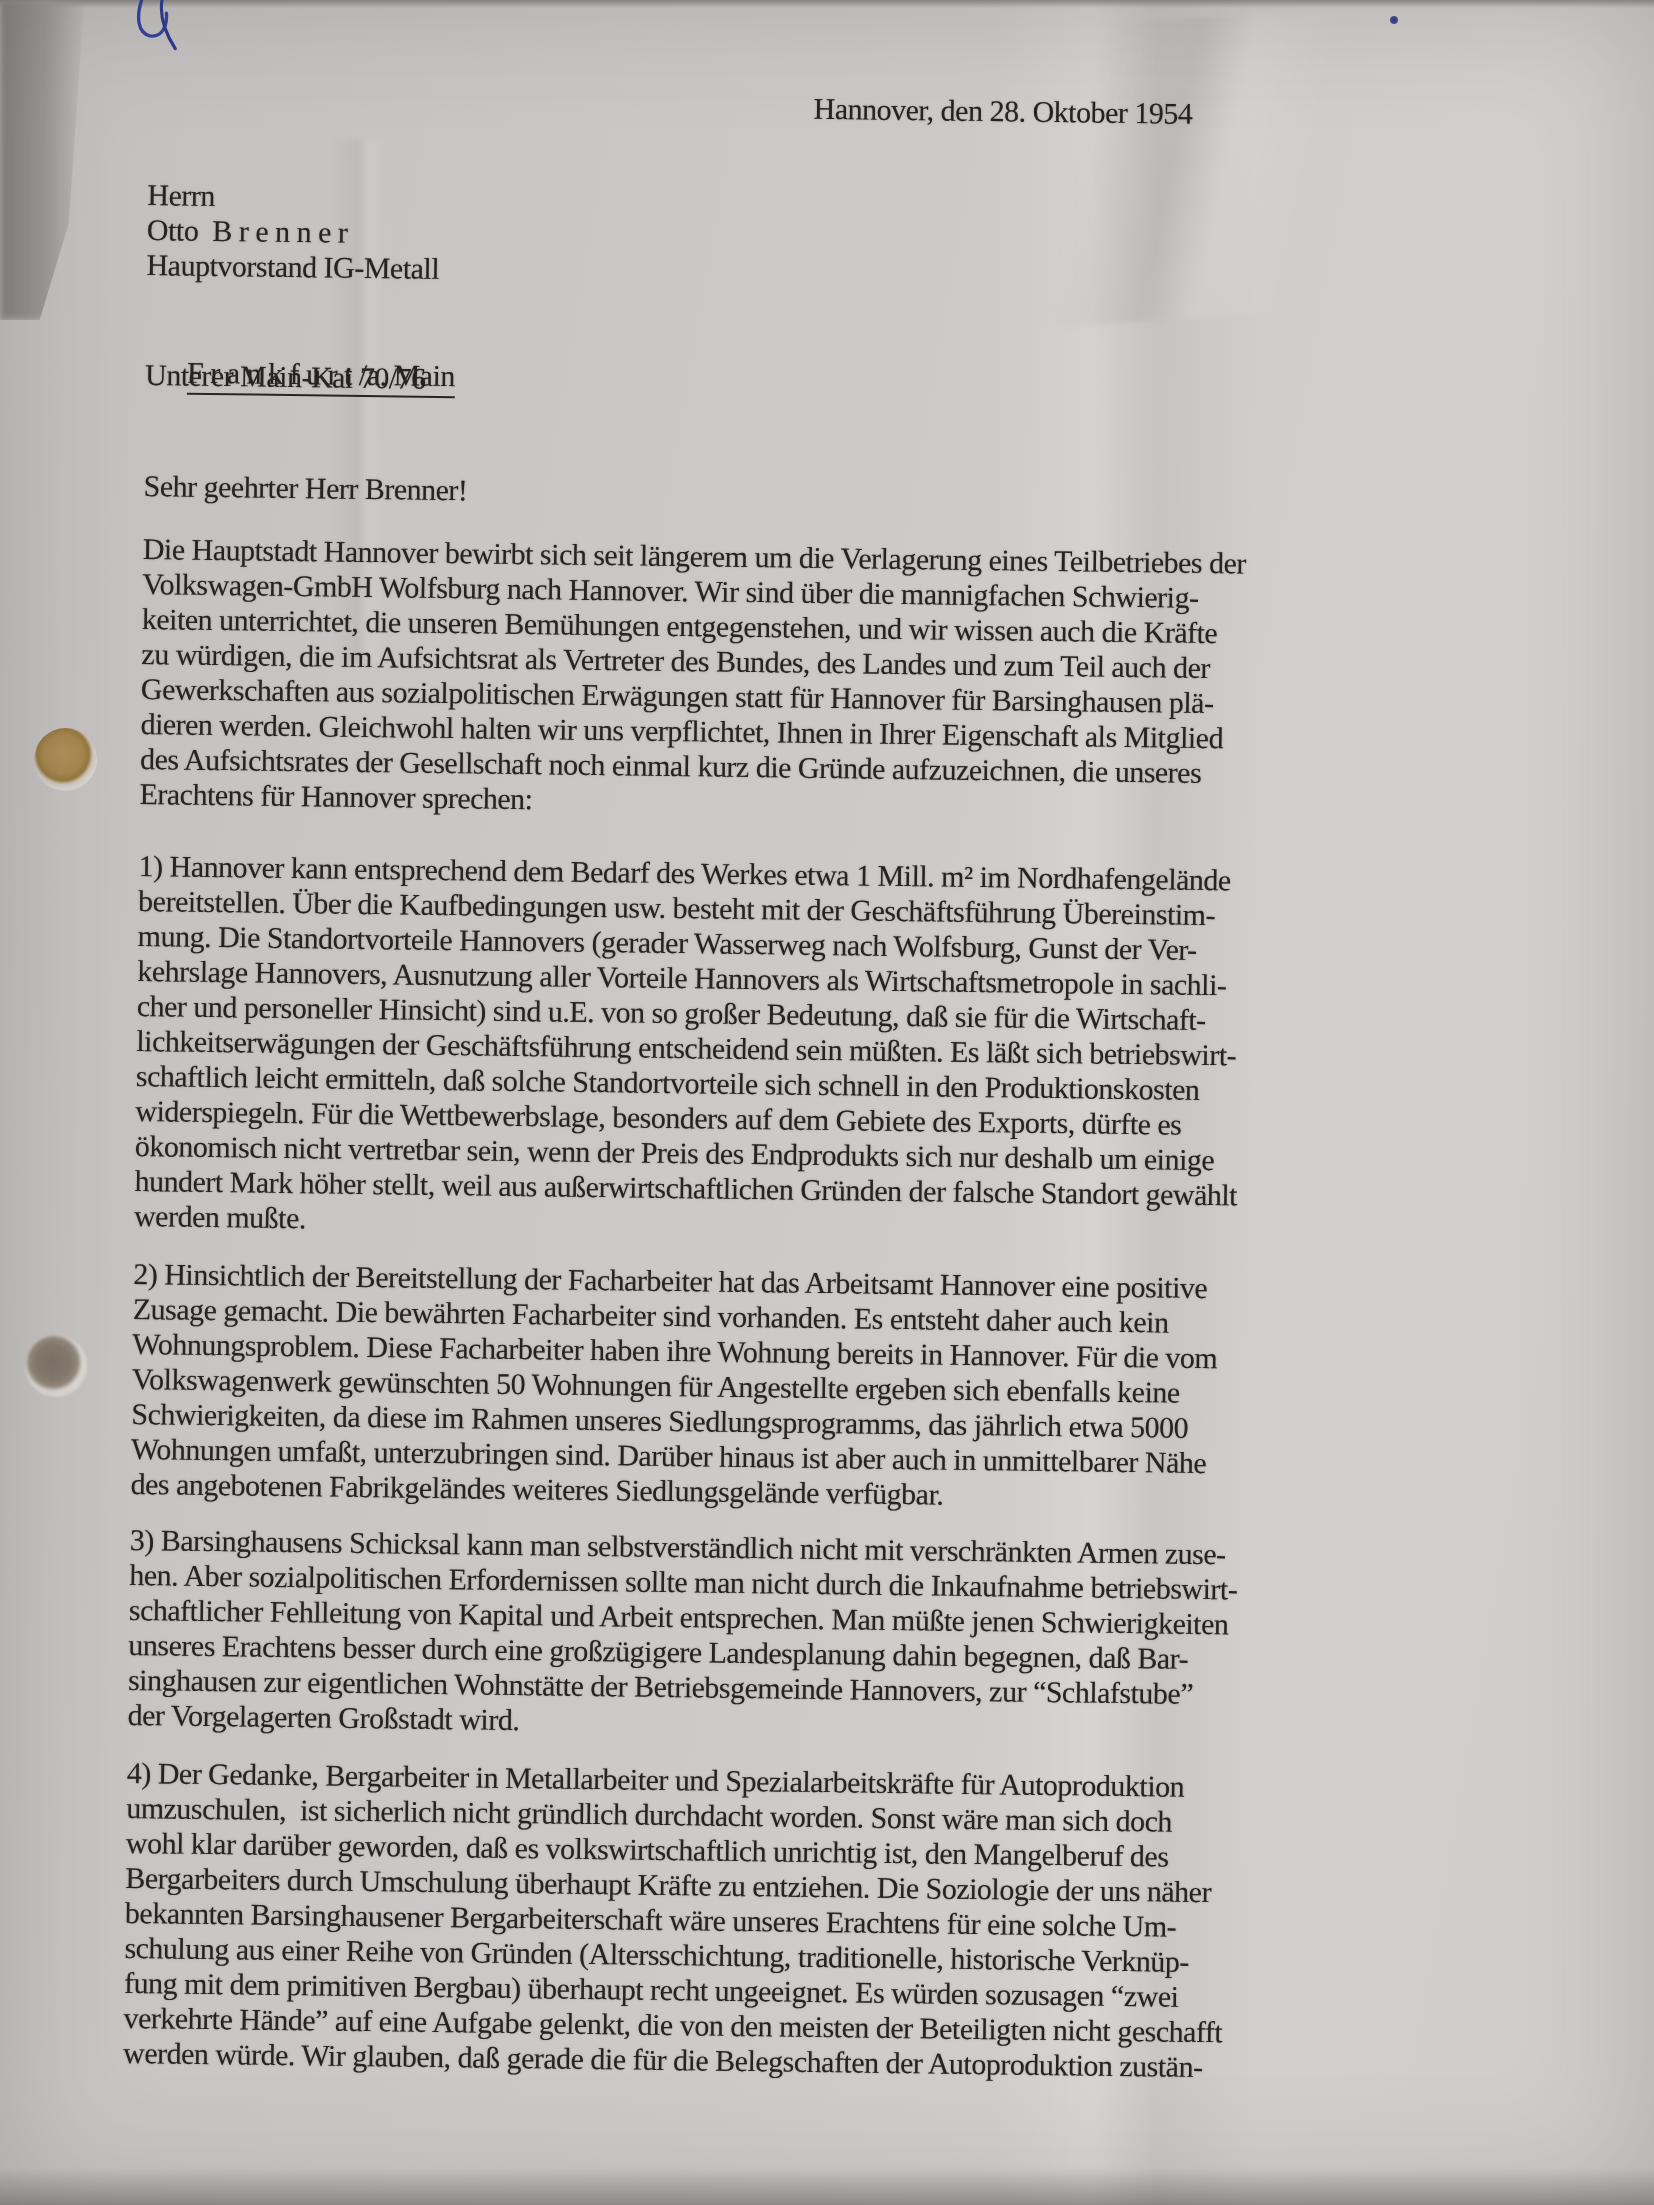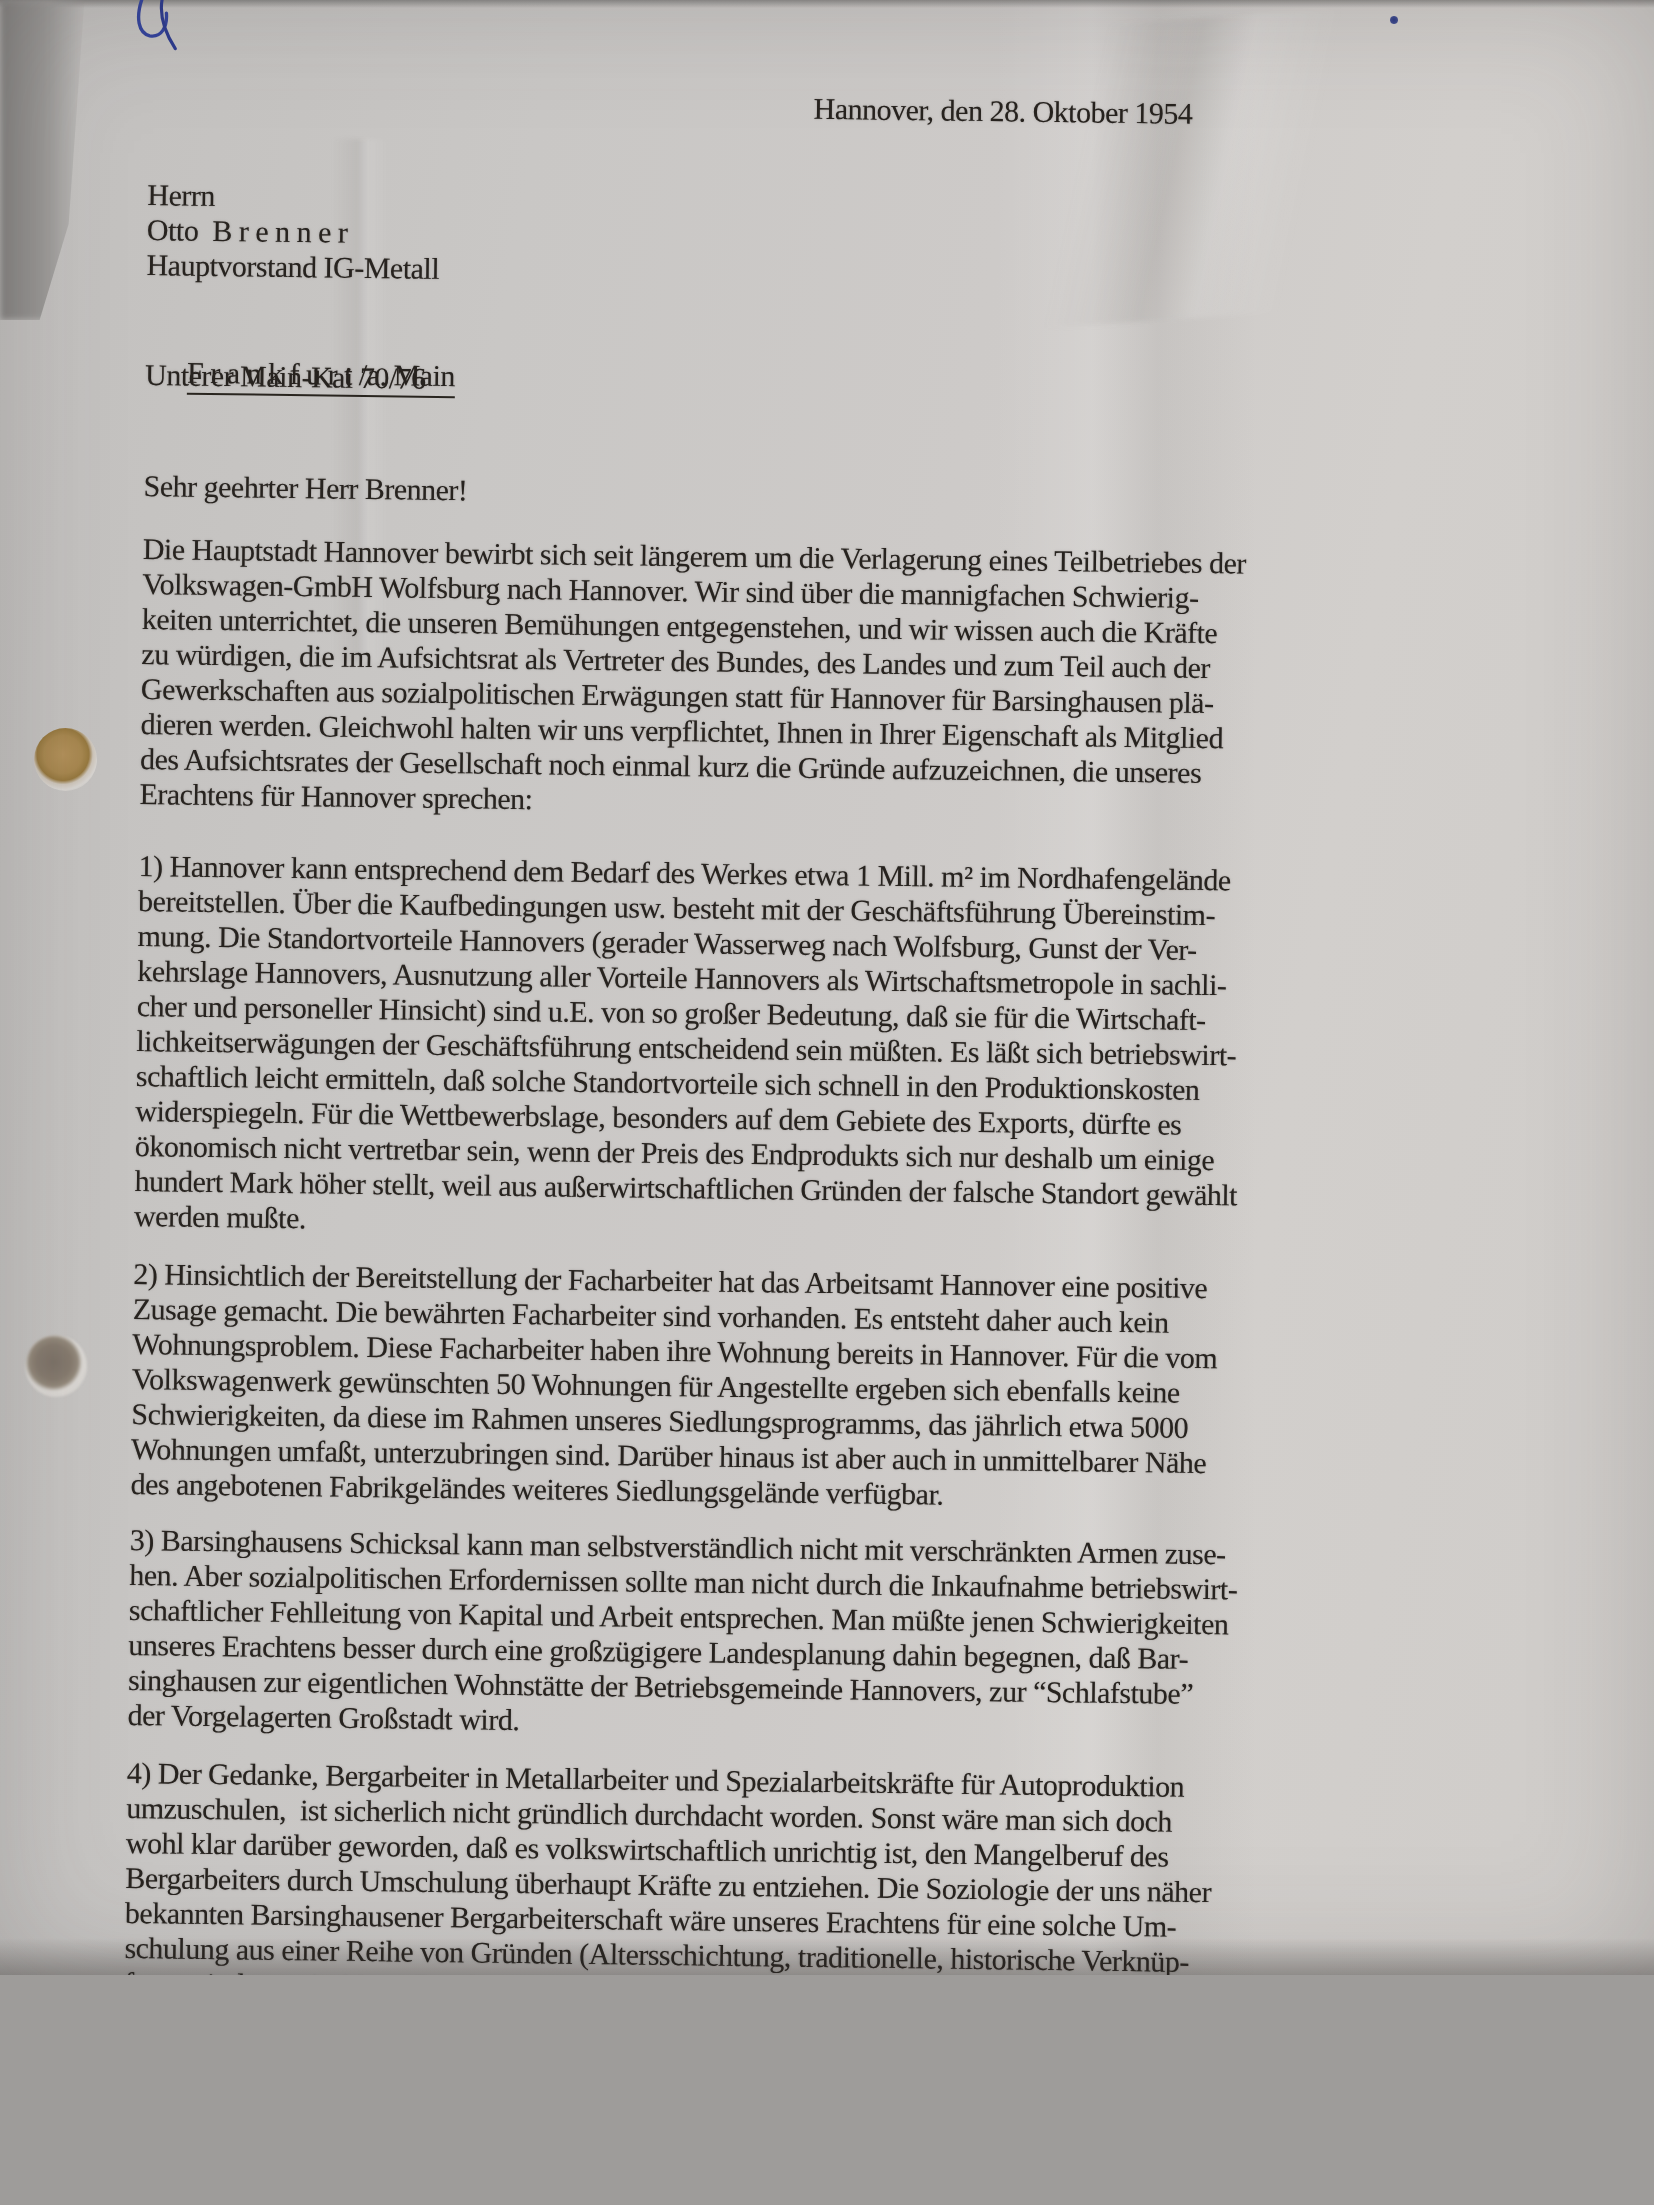--- a/index.html
+++ b/index.html
@@ -1,17 +1,17 @@
 <!DOCTYPE html>
 <html style="font-size:8.5px"><head>
 <meta charset="utf-8">
 <style>
   html,body { margin:0; padding:0; background:#9e9c9a; }
   .page {
-    position:relative; width:1654px; height:1975px; overflow:hidden;
+    position:relative; width:1654px; height:2205px; overflow:hidden;
     background:#b6b4b2;
     font-family:"Liberation Serif", serif;
   }
   .paper {
     position:absolute; inset:0;
     background:
       linear-gradient(90deg, rgba(0,0,0,0) 60%, rgba(255,255,255,.13) 66%, rgba(96,94,92,.08) 70%, rgba(0,0,0,0) 76%),
       linear-gradient(100deg, #c2c0be 0%, #c9c7c5 28%, #cdcac8 52%, #d2cfcc 74%, #cfccc9 100%);
   }
   .paper::before { 

